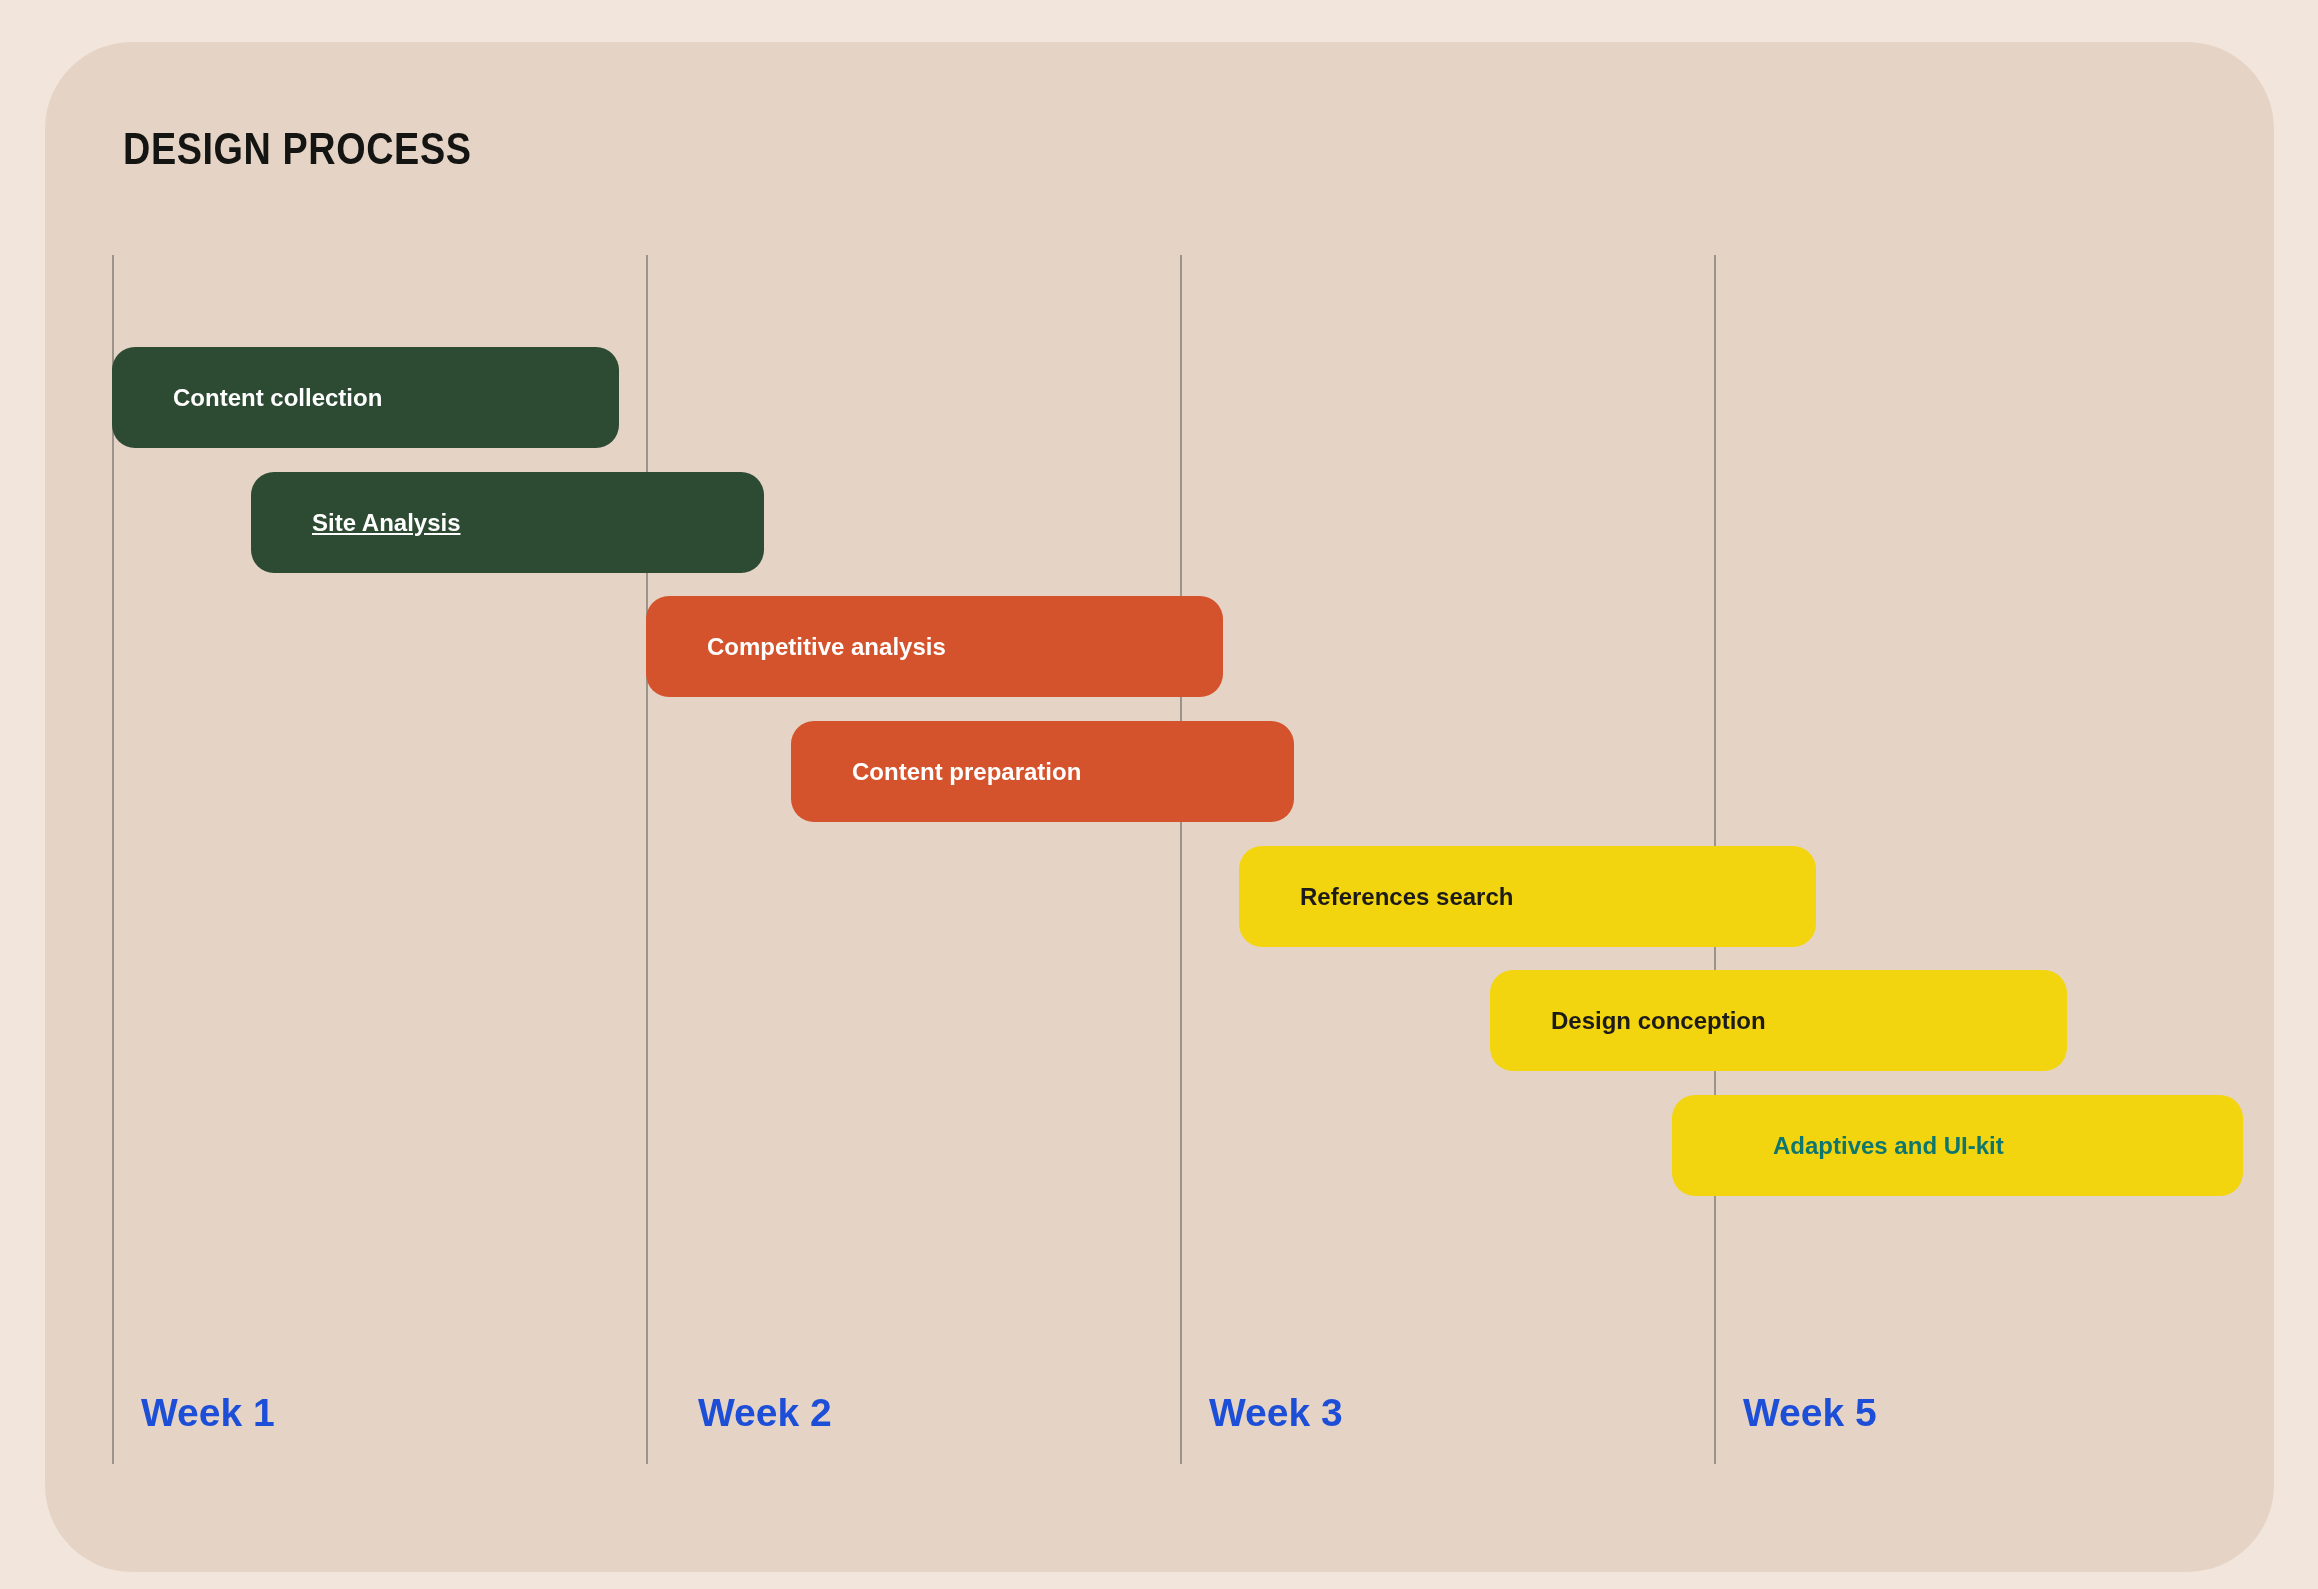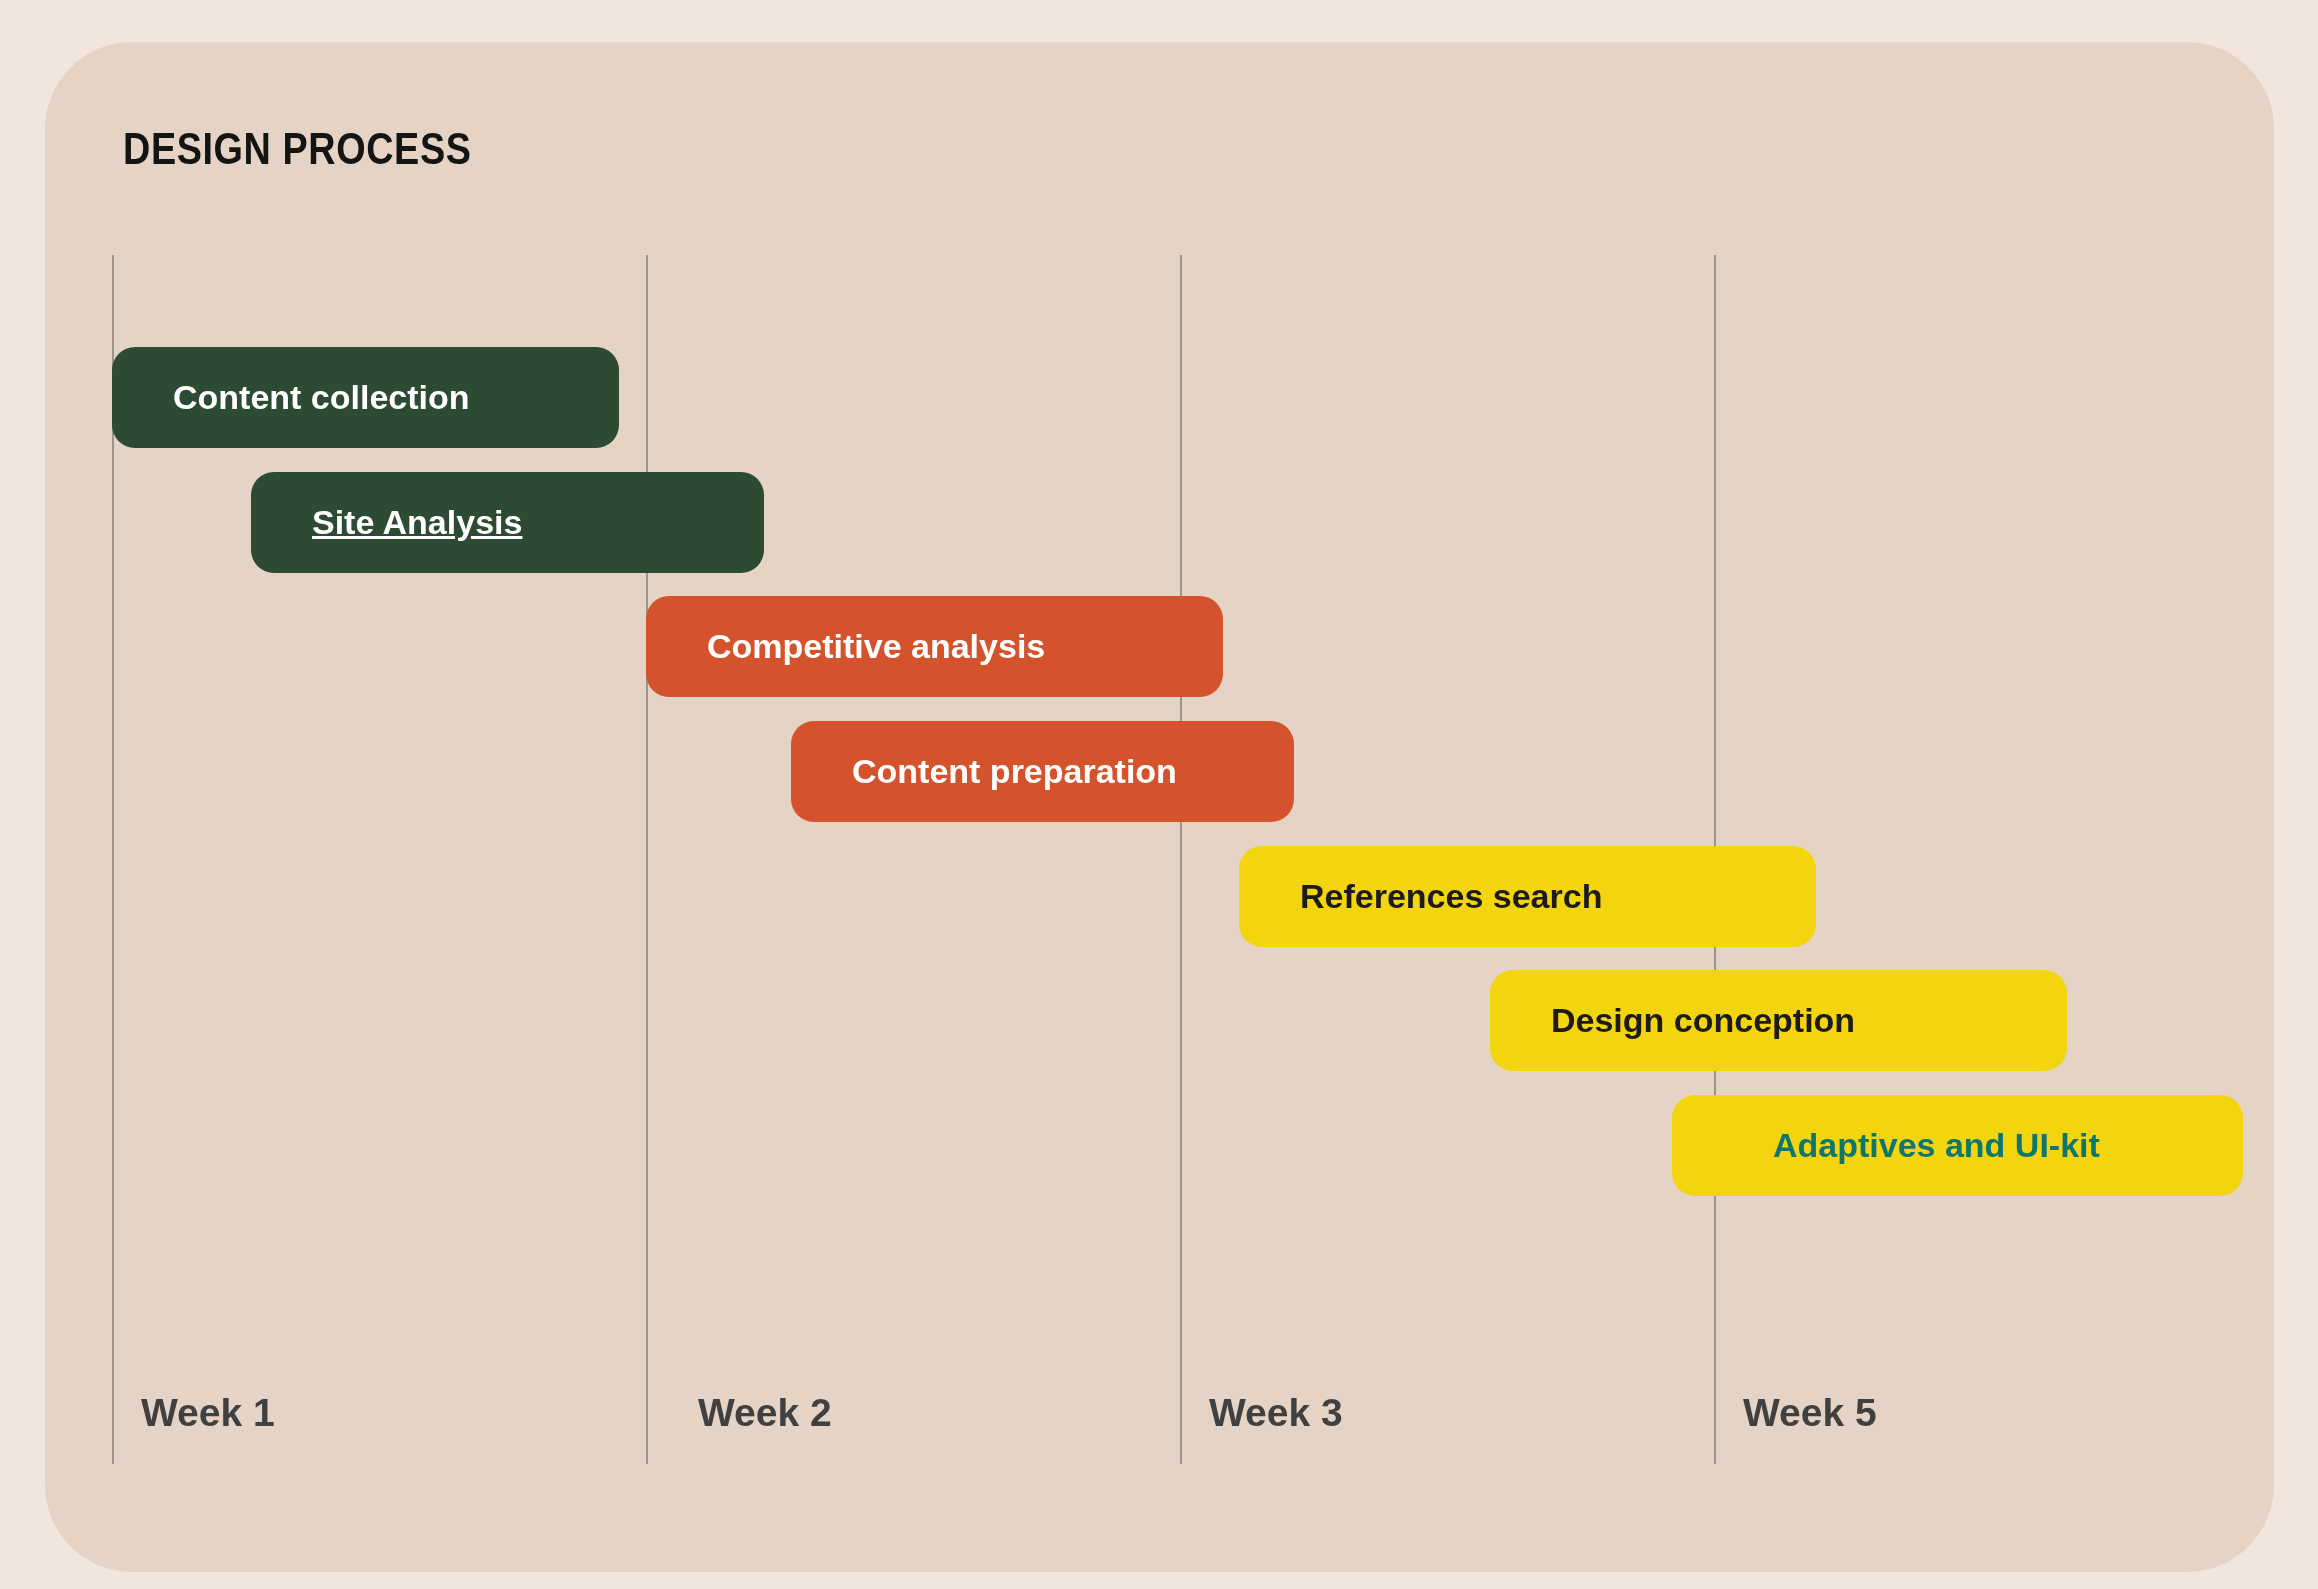--- a/index.html
+++ b/index.html
@@ -45,34 +45,34 @@
     top: 213px;
     width: 2.2px;
     height: 1209px;
     background: #9b948a;
   }
   .week-label {
     position: absolute;
     top: 1349px;
     font-size: 39px;
     font-weight: bold;
-    color: #404040;
+    color: #1d4ed8;
     white-space: nowrap;
   }
   .task-bar {
     position: absolute;
     height: 101px;
     border-radius: 23px;
     display: flex;
     align-items: center;
     box-sizing: border-box;
     padding-left: 61px;
   }
   .task-label {
-    font-size: 34px;
+    font-size: 24px;
     font-weight: bold;
     white-space: nowrap;
   }
 </style>
 </head>
 <body>
 
 <div class="card">
   <h1 class="title">DESIGN PROCESS</h1>
   <div class="chart" id="chart">

